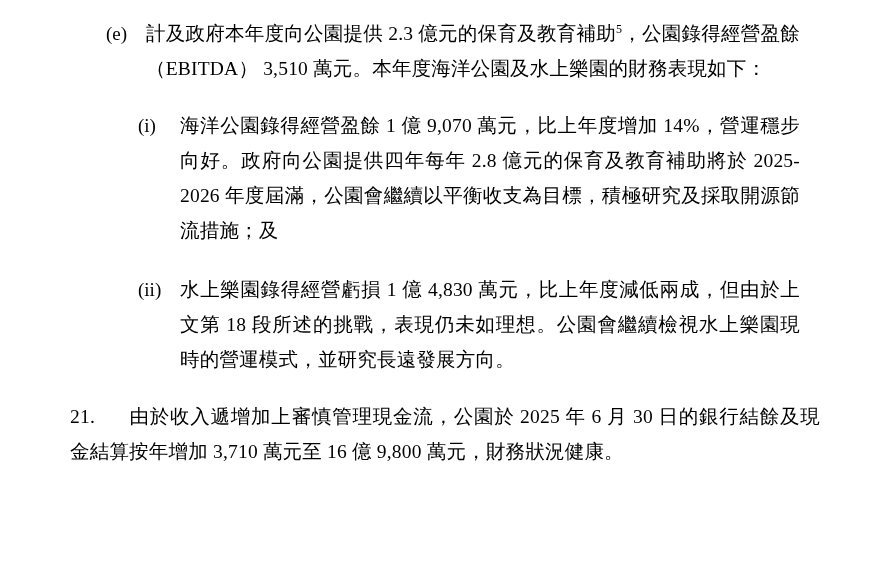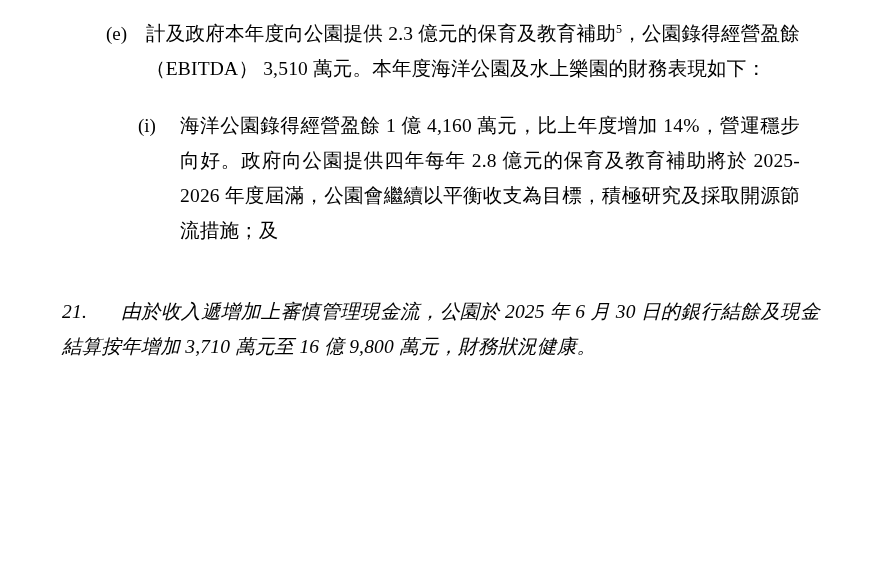--- a/index.html
+++ b/index.html
@@ -45,21 +45,21 @@
   .lvl-e { margin-left: 66px; }
   .lvl-e .marker { width: 40px; }
   .lvl-e .txt { padding-right: 48px; }
 
   
   .lvl-roman { margin-left: 98px; }
   .lvl-roman .marker { width: 42px; }
   .lvl-roman .txt { padding-right: 48px; }
 
   
-  .lvl-num { margin-left: 22px; font-style: italic; }
+  .lvl-num { margin-left: 30px; }
   .lvl-num .txt { padding-right: 28px; }
 
   .gap-1 { height: 22px; }
   .gap-2 { height: 24px; }
   .gap-3 { height: 22px; }
   sup {
     font-size: 12px;
     vertical-align: super;
     line-height: 0;
   }
@@ -75,25 +75,29 @@
 
   <div class="row lvl-e">
     <div class="marker">(e)</div>
     <div class="txt"><span>計及政府本年度向公園提供 2.3 億元的保育及教育補助</span><sup>5</sup><span>，公園錄得經營盈餘（EBITDA） 3,510 萬元。本年度海洋公園及水上樂園的財務表現如下：</span></div>
   </div>
 
   <div class="gap-1"></div>
 
   <div class="row lvl-roman">
     <div class="marker">(i)</div>
-    <div class="txt">海洋公園錄得經營盈餘 1 億 4,160 萬元，比上年度增加 14%，營運穩步向好。政府向公園提供四年每年 2.8 億元的保育及教育補助將於 2025-2026 年度屆滿，公園會繼續以平衡收支為目標，積極研究及採取開源節流措施；及</div>
+    <div class="txt">海洋公園錄得經營盈餘 1 億 9,070 萬元，比上年度增加 14%，營運穩步向好。政府向公園提供四年每年 2.8 億元的保育及教育補助將於 2025-2026 年度屆滿，公園會繼續以平衡收支為目標，積極研究及採取開源節流措施；及</div>
   </div>
 
   <div class="gap-2"></div>
 
+  <div class="row lvl-roman">
+    <div class="marker">(ii)</div>
+    <div class="txt">水上樂園錄得經營虧損 1 億 4,830 萬元，比上年度減低兩成，但由於上文第 18 段所述的挑戰，表現仍未如理想。公園會繼續檢視水上樂園現時的營運模式，並研究長遠發展方向。</div>
+  </div>
 
   <div class="gap-3"></div>
 
   <div class="row lvl-num">
     <div class="txt"><span class="num-label">21.</span><span style="display:inline-block;width:34px"></span><span>由於收入遞增加上審慎管理現金流，公園於 2025 年 6 月 30 日的銀行結餘及現金結算按年增加 3,710 萬元至 16 億 9,800 萬元，財務狀況健康。</span></div>
   </div>
 
 </div>
 
 </body></html>

